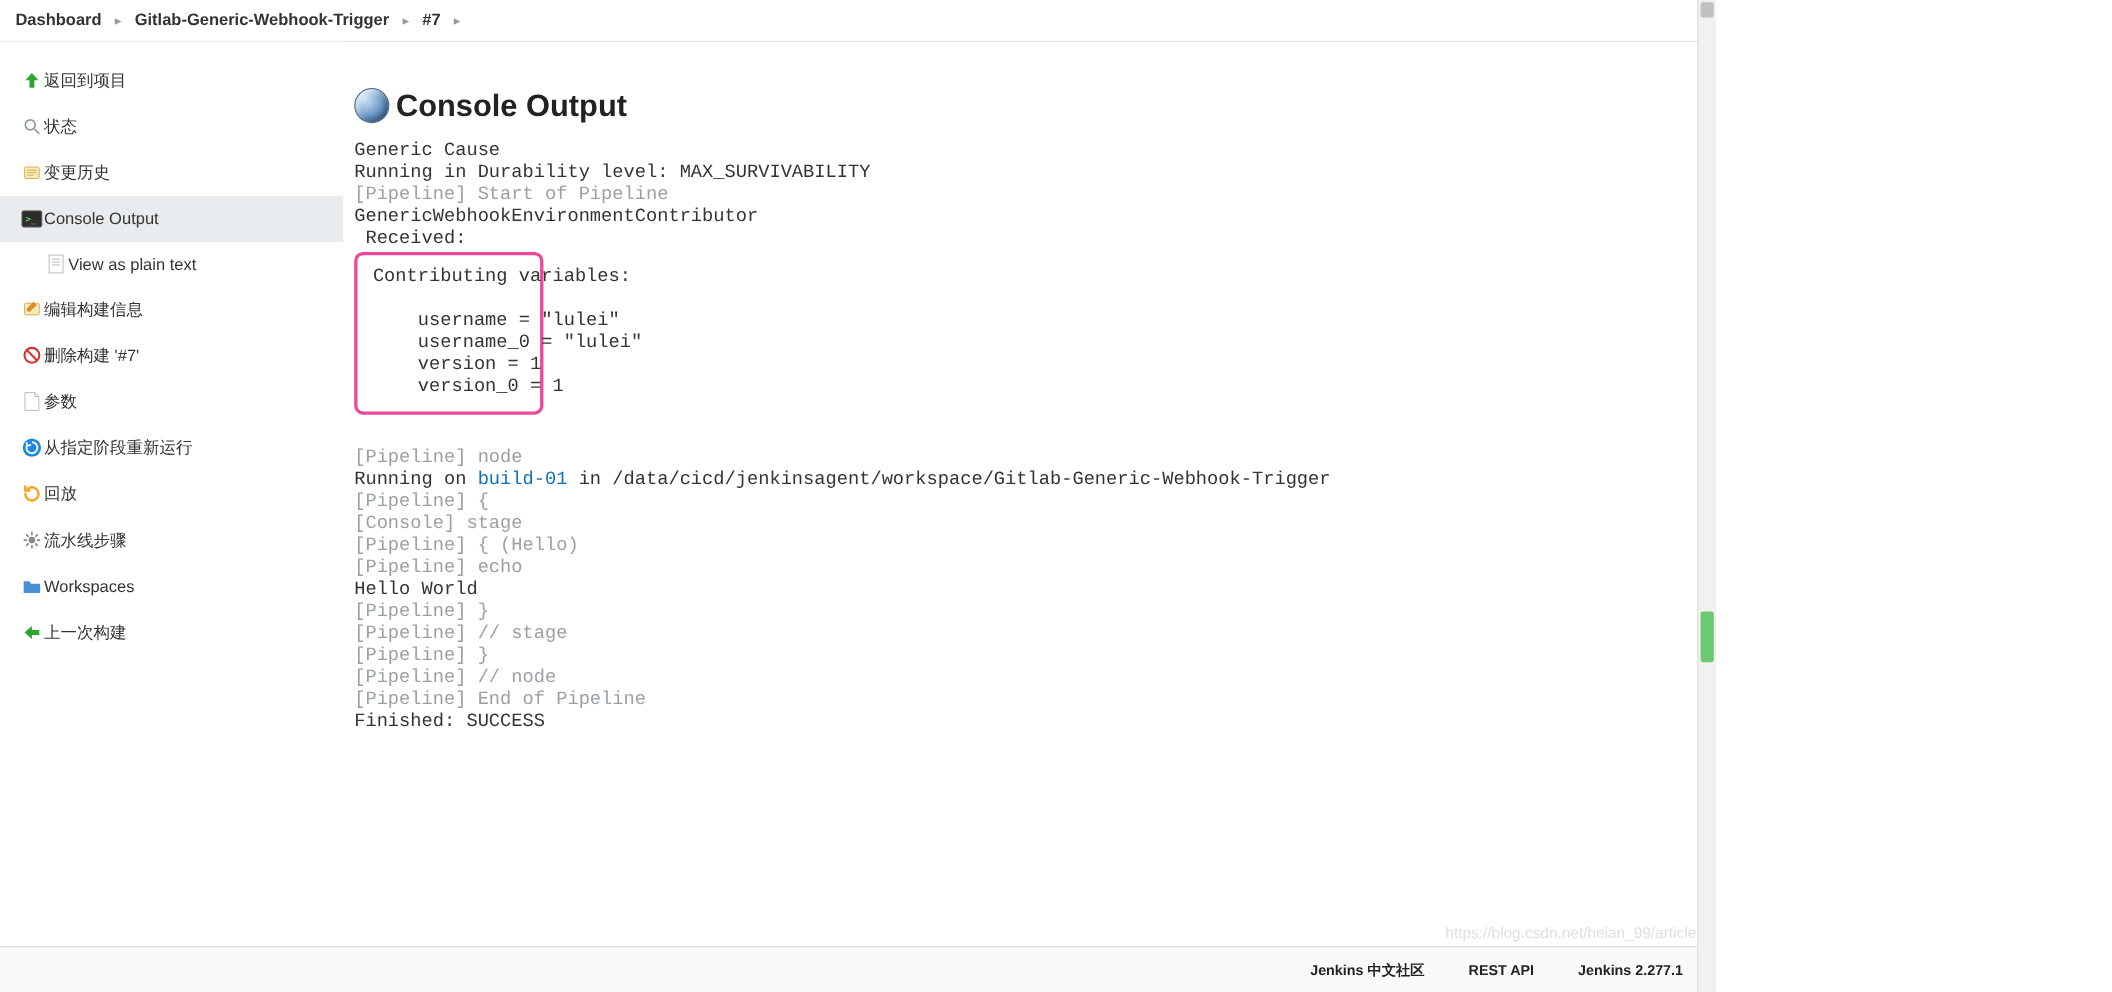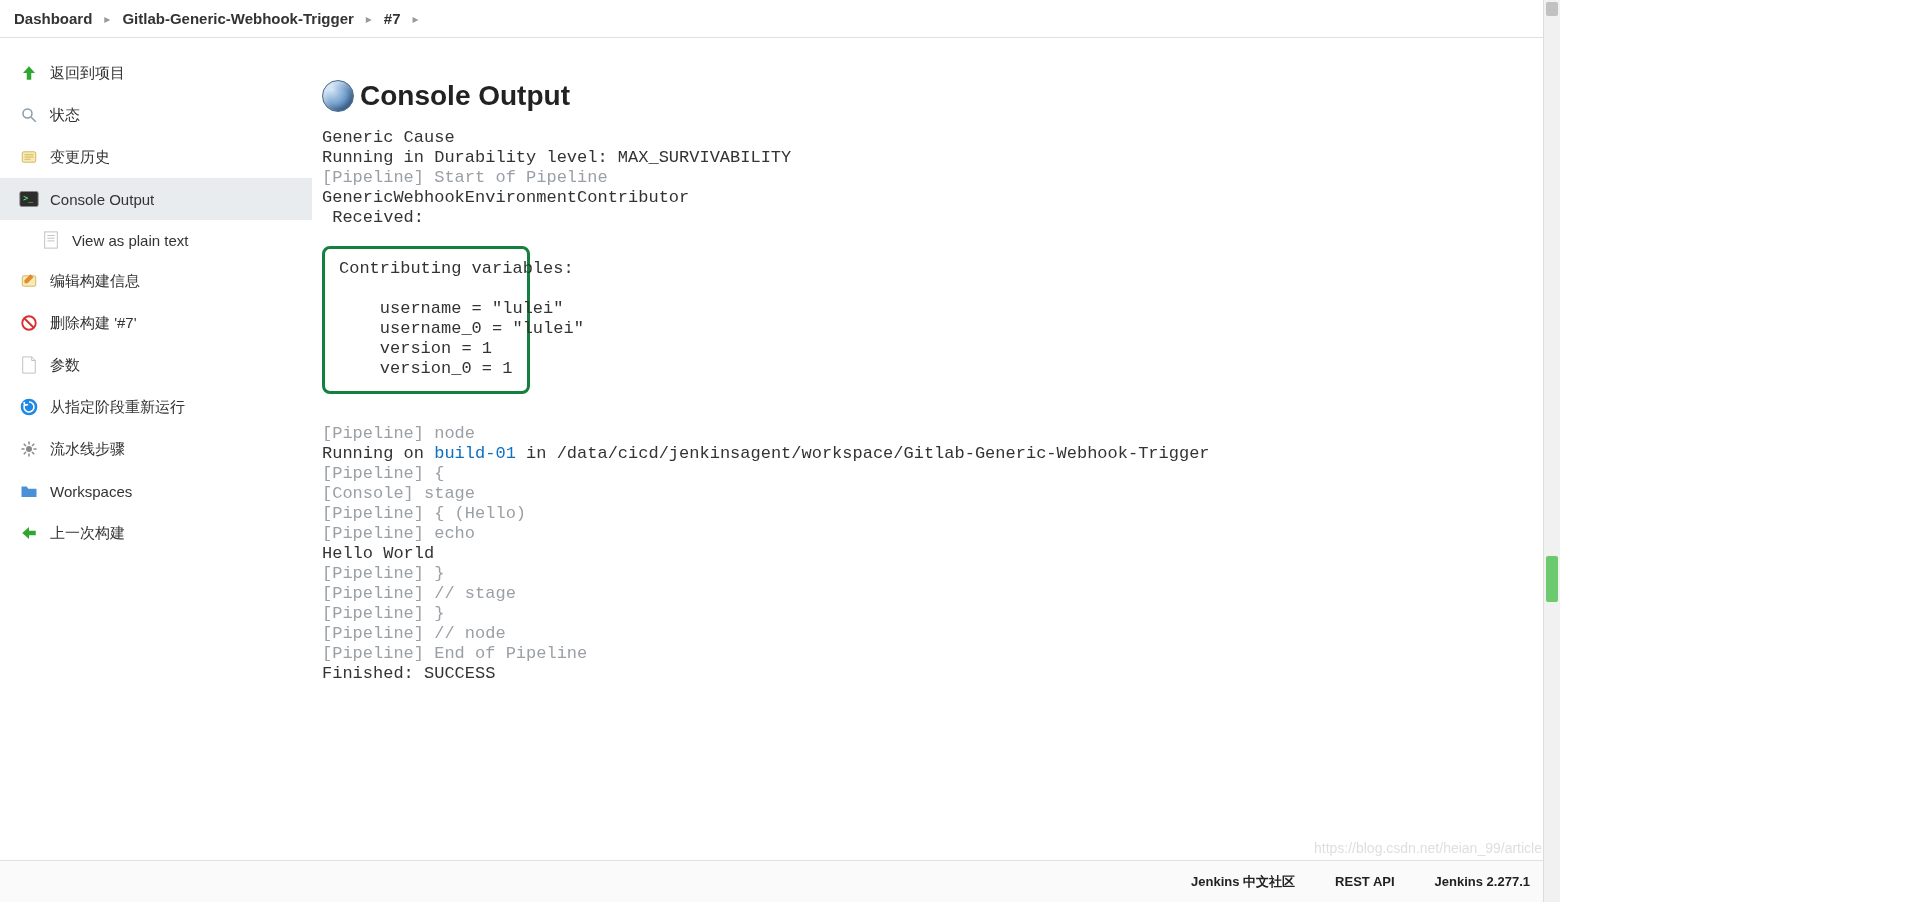--- a/index.html
+++ b/index.html
@@ -3,32 +3,32 @@
 <meta charset="utf-8">
 <style>
   * { box-sizing: border-box; margin: 0; padding: 0; }
   body { font-family: "Helvetica Neue", Helvetica, Arial, "Microsoft YaHei", sans-serif; font-size: 14px; color: #333; background: #fff; }
   .page { width: 1560px; min-height: 902px; position: relative; display: flex; flex-direction: column; }
   .breadcrumbs { height: 38px; border-bottom: 1px solid #e0e0e0; display: flex; align-items: center; padding: 12px 14px; gap: 12px; font-size: 15px; }
   .breadcrumbs .crumb { font-weight: 700; color: #333; cursor: pointer; }
   .breadcrumbs .sep { color: #999; font-size: 12px; }
   .body { display: flex; flex: 1; }
   .sidebar { width: 312px; background: #fff; padding-top: 14px; }
-  .side-item { display: flex; align-items: center; gap: 10px; height: 42px; padding: 0 18px; cursor: pointer; color: #333; font-size: 15px; }
+  .side-item { display: flex; align-items: center; gap: 0; height: 42px; padding: 0 18px; cursor: pointer; color: #333; font-size: 15px; }
   .side-item.active { background: #e8ecee; }
   .side-item.sub { padding-left: 40px; height: 40px; }
   .side-item .ico { width: 22px; height: 22px; display: flex; align-items: center; justify-content: center; }
   .main { flex: 1; padding: 24px 10px 40px 10px; }
   .page-title { display: flex; align-items: center; gap: 6px; margin: 18px 0 16px 0; }
   .page-title h1 { font-size: 28px; font-weight: 800; color: #222; }
   .orb { width: 32px; height: 32px; border-radius: 50%; background: radial-gradient(circle at 30% 30%, #cfe3f5 0%, #6a97c8 55%, #2c5a8e 100%); border: 1px solid #4a6d92; box-shadow: inset -3px -3px 5px rgba(0,0,0,.25), inset 3px 3px 5px rgba(255,255,255,.6); }
   pre.console { font-family: "Microsoft YaHei Mono","Consolas","Courier New",monospace; font-size: 17px; line-height: 20px; white-space: pre; color: #333; }
   pre.console .dimmed { color: #9aa0a6; }
   pre.console .link { color: #0b6fc2; }
-  .highlight-box { border: 3px solid #15803d; border-radius: 8px; padding: 10px 14px 12px 14px; margin: 18px 0 30px 0; width: 208px; }
+  .highlight-box { border: 3px solid #ec4899; border-radius: 8px; padding: 10px 14px 12px 14px; margin: 1px 0 30px 0; width: 172px; }
   .footer { height: 42px; border-top: 1px solid #e0e0e0; background: #fafafa; display: flex; align-items: center; justify-content: flex-end; gap: 40px; padding: 0 30px; font-size: 13px; color: #222; }
   .footer .flink { cursor: pointer; font-weight: 600; }
   .watermark { position: absolute; right: 18px; bottom: 46px; color: rgba(160,160,160,.35); font-size: 14px; pointer-events: none; }
   .scroll-track { position: absolute; right: 0; top: 0; bottom: 0; width: 17px; background: #f1f1f1; border-left: 1px solid #dcdcdc; }
   .scroll-thumb { position: absolute; left: 2px; right: 2px; border-radius: 2px; background: #c1c1c1; }
   .scroll-thumb.main-thumb { top: 2px; height: 14px; }
   .scroll-marker { position: absolute; left: 2px; right: 2px; height: 46px; background: #6dc96d; border-radius: 2px; bottom: 300px; }
   svg { display: block; }
 </style>
 </head>
@@ -123,20 +123,29 @@
       </div>
       <div class="side-item">
         <span class="ico">
             <svg width="20" height="20" viewBox="0 0 24 24">
               <circle cx="12" cy="12" r="10" fill="#1e88e5"></circle>
               <path d="M12 6a6 6 0 1 1-5.2 3" fill="none" stroke="#fff" stroke-width="2"></path>
               <path d="M6 6l1 4 4-1" fill="none" stroke="#fff" stroke-width="2"></path>
             </svg>
           </span>
         <span>从指定阶段重新运行</span>
+      </div>
+      <div class="side-item">
+        <span class="ico">
+            <svg width="18" height="18" viewBox="0 0 24 24">
+              <path d="M4 12a8 8 0 1 0 3-6.2" fill="none" stroke="#f5a623" stroke-width="3" stroke-linecap="round"></path>
+              <path d="M4 3v5h5" fill="none" stroke="#f5a623" stroke-width="3" stroke-linecap="round"></path>
+            </svg>
+          </span>
+        <span>回放</span>
       </div>
       <div class="side-item">
         <span class="ico">
             <svg width="18" height="18" viewBox="0 0 24 24">
               <circle cx="12" cy="12" r="4" fill="#888"></circle>
               <g stroke="#888" stroke-width="2">
                 <line x1="12" y1="2" x2="12" y2="6"></line>
                 <line x1="12" y1="18" x2="12" y2="22"></line>
                 <line x1="2" y1="12" x2="6" y2="12"></line>
                 <line x1="18" y1="12" x2="22" y2="12"></line>

